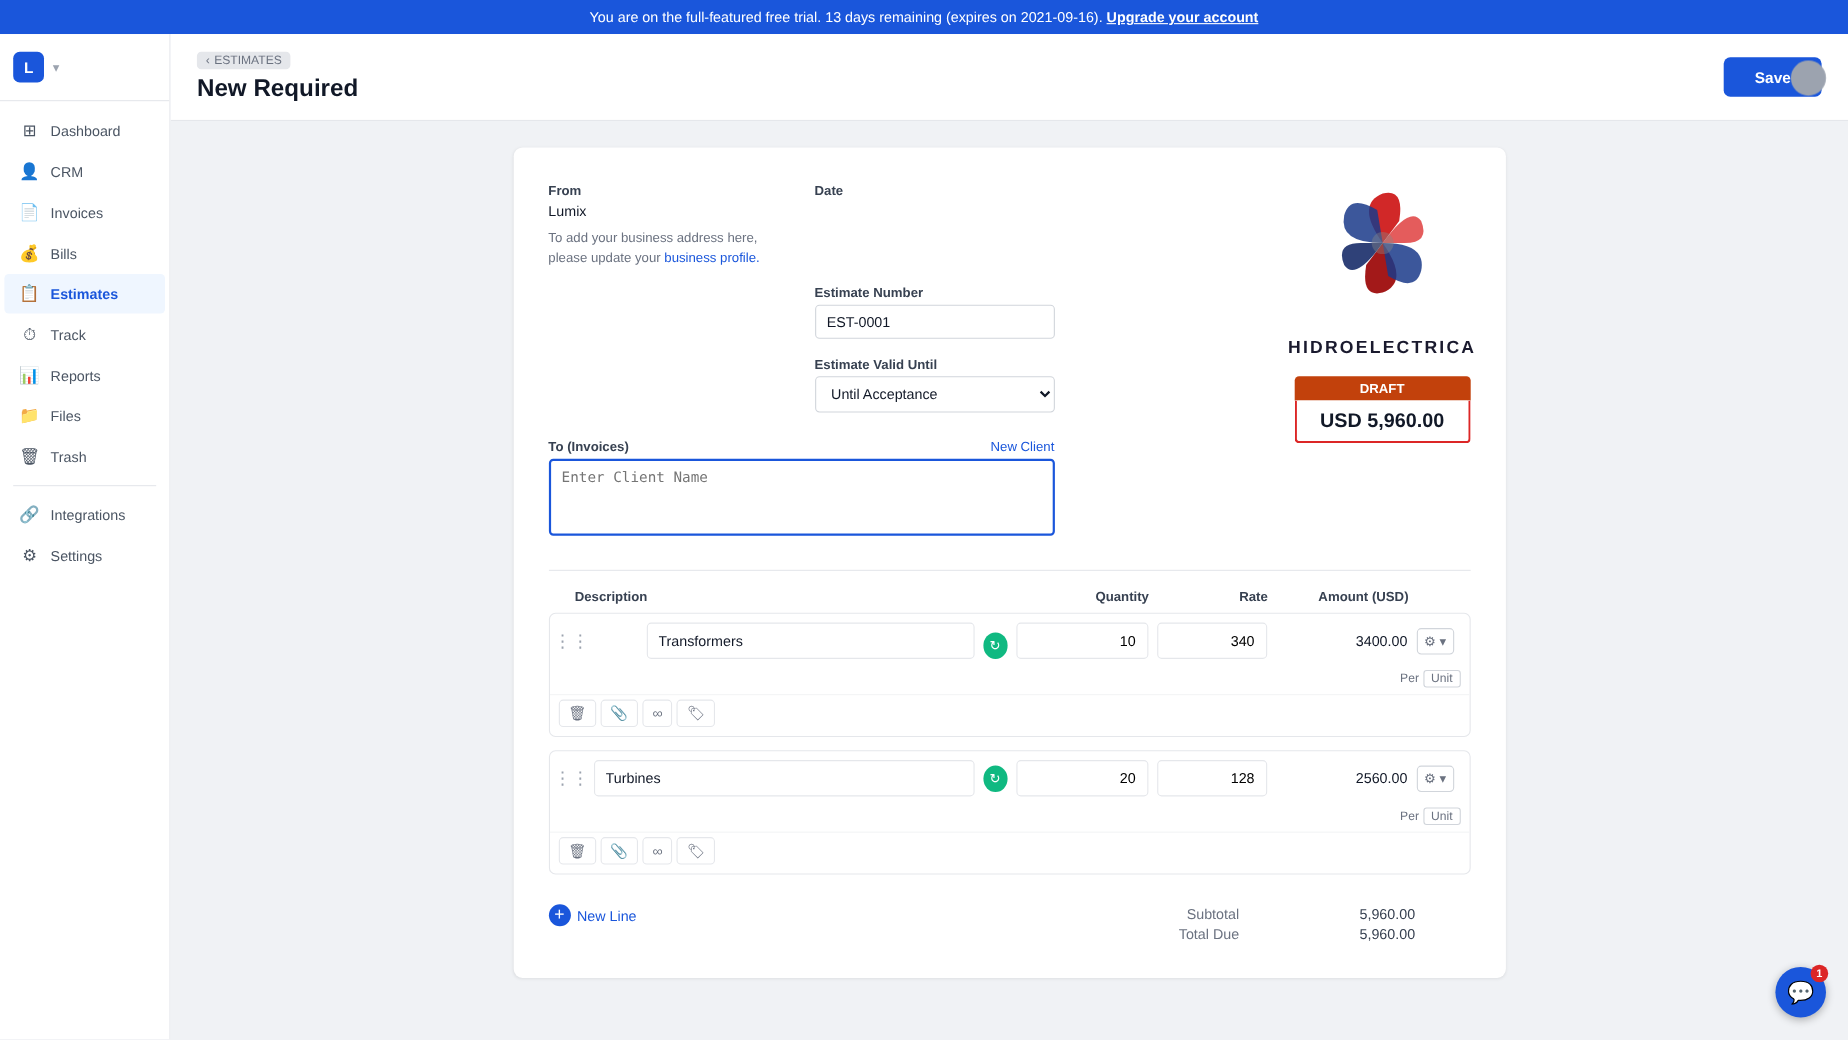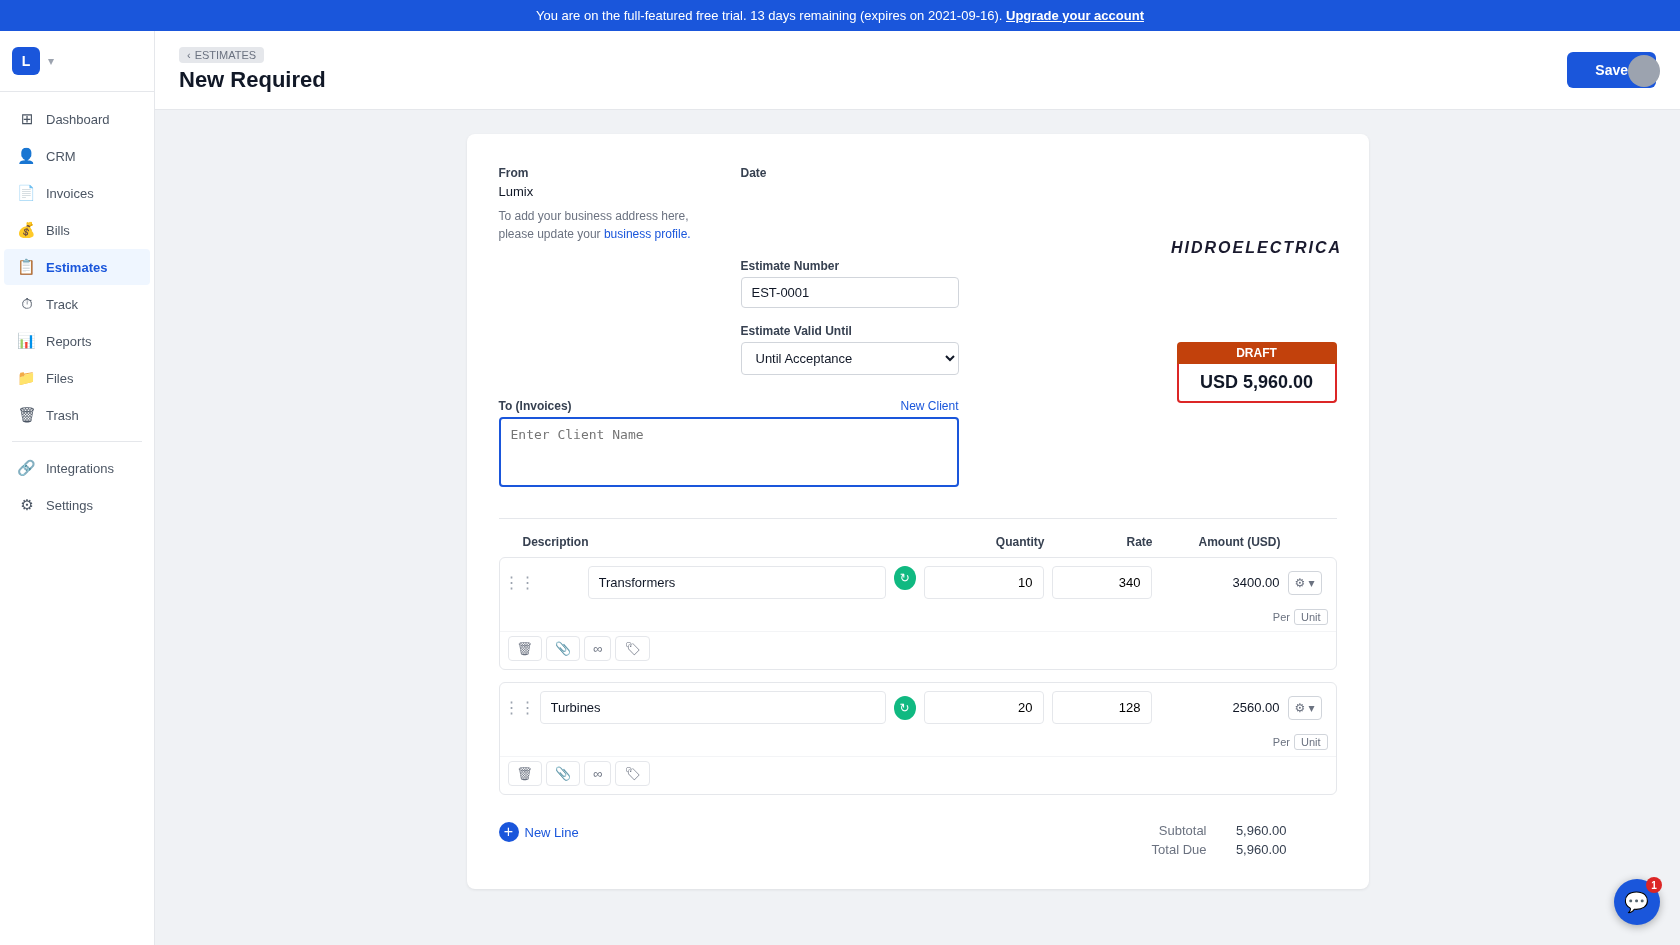--- a/index.html
+++ b/index.html
@@ -222,24 +222,23 @@
       display: flex;
       flex-direction: column;
       align-items: center;
       gap: 16px;
     }
 
     .company-logo {
       width: 160px;
       height: 160px;
       display: flex;
-      flex-direction: row;
-      align-items: center;
-      justify-content: center;
-      font-style: italic;
+      flex-direction: column;
+      align-items: center;
+      justify-content: space-between;
     }
 
     .company-name {
       font-size: 16px;
       font-weight: 800;
       color: #1a1a2e;
       letter-spacing: 2px;
       margin-top: 4px;
     }
 
@@ -431,20 +430,21 @@
     .totals-section {
       margin-top: 16px;
       display: flex;
       flex-direction: column;
       align-items: flex-end;
       gap: 4px;
       padding-right: 50px;
     }
     .total-row {
       display: flex;
+      gap: 80px;
       font-size: 13px;
       color: #374151;
     }
     .total-label { color: #6b7280; }
     .total-value { font-weight: 500; min-width: 80px; text-align: right; }
 
     
     .chat-btn {
       position: fixed;
       bottom: 20px;
@@ -669,21 +669,21 @@
             <span>Description</span>
             <span style="text-align:right;">Quantity</span>
             <span style="text-align:right;">Rate</span>
             <span style="text-align:right;">Amount (USD)</span>
             <span></span>
           </div>
 
           <div class="line-item">
             <div class="line-item-main">
               <div class="drag-handle">⋮⋮</div>
-              <div style="display:flex;align-items:flex-start;gap:8px;padding-left:48px;">
+              <div style="display:flex;align-items:flex-end;gap:8px;padding-left:48px;">
                 <input type="text" class="item-desc-input" value="Transformers" style="">
                 <div class="recurring-icon">↻</div>
               </div>
               <input type="text" class="item-quantity-input" value="10" style="">
               <input type="text" class="item-rate-input" value="340" style="">
               <span class="item-amount">3400.00</span>
               <div class="item-actions">
                 <button class="gear-btn">⚙ ▾</button>
               </div>
             </div>

